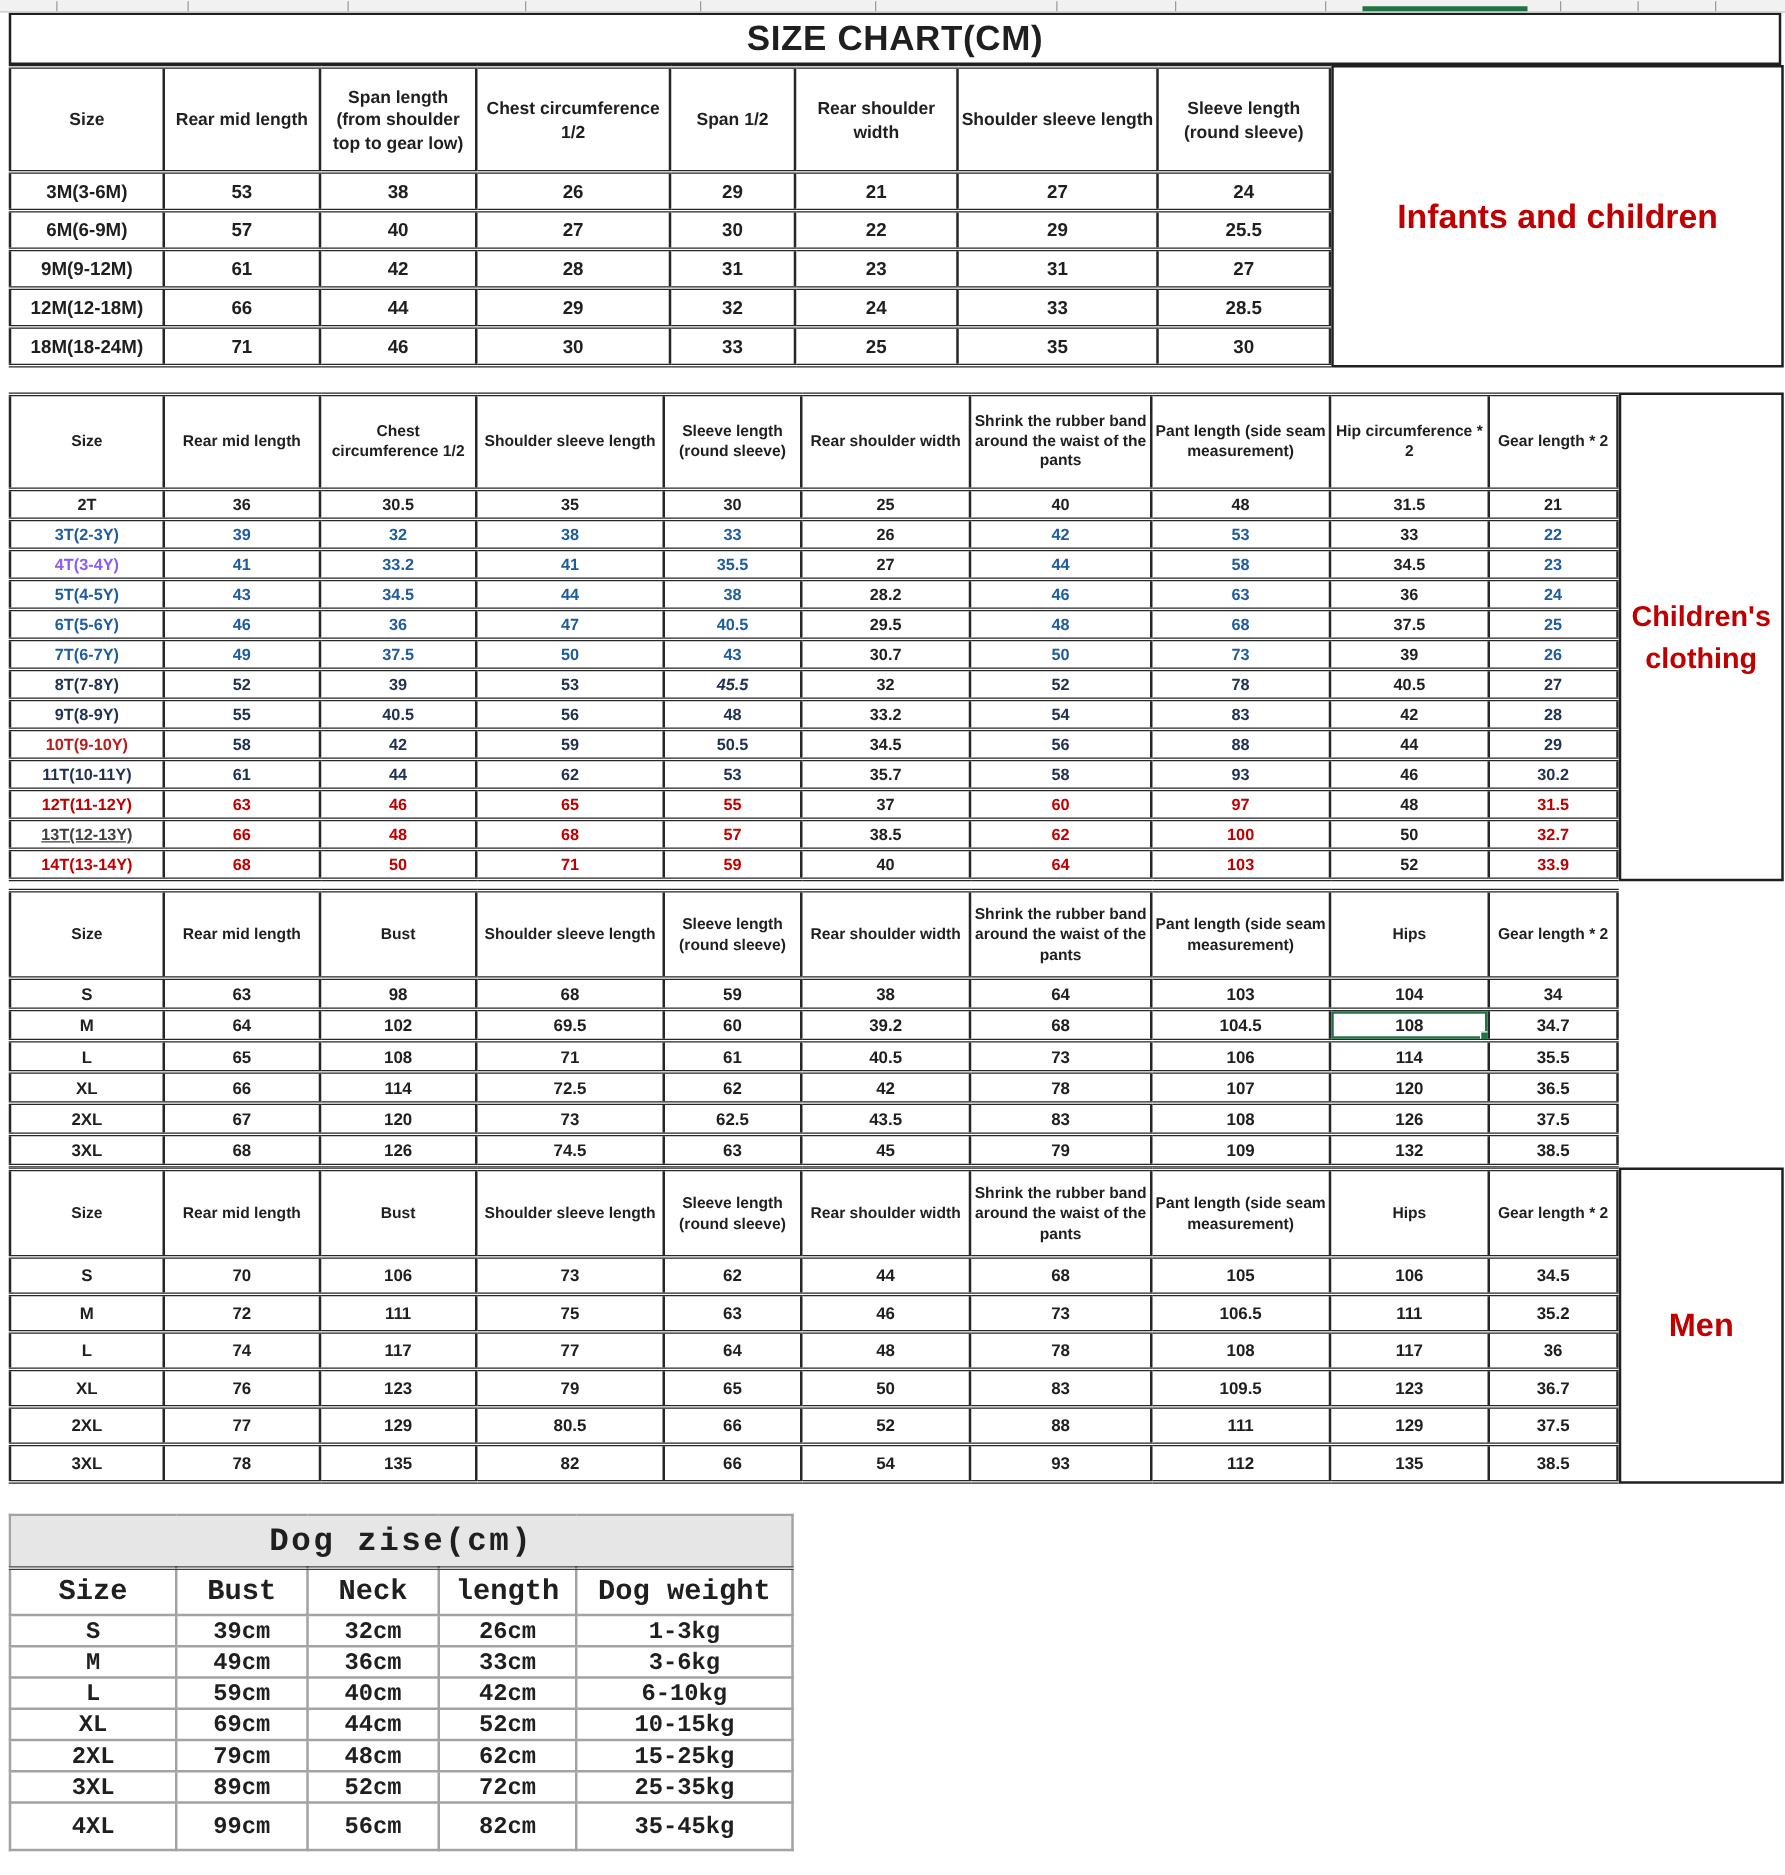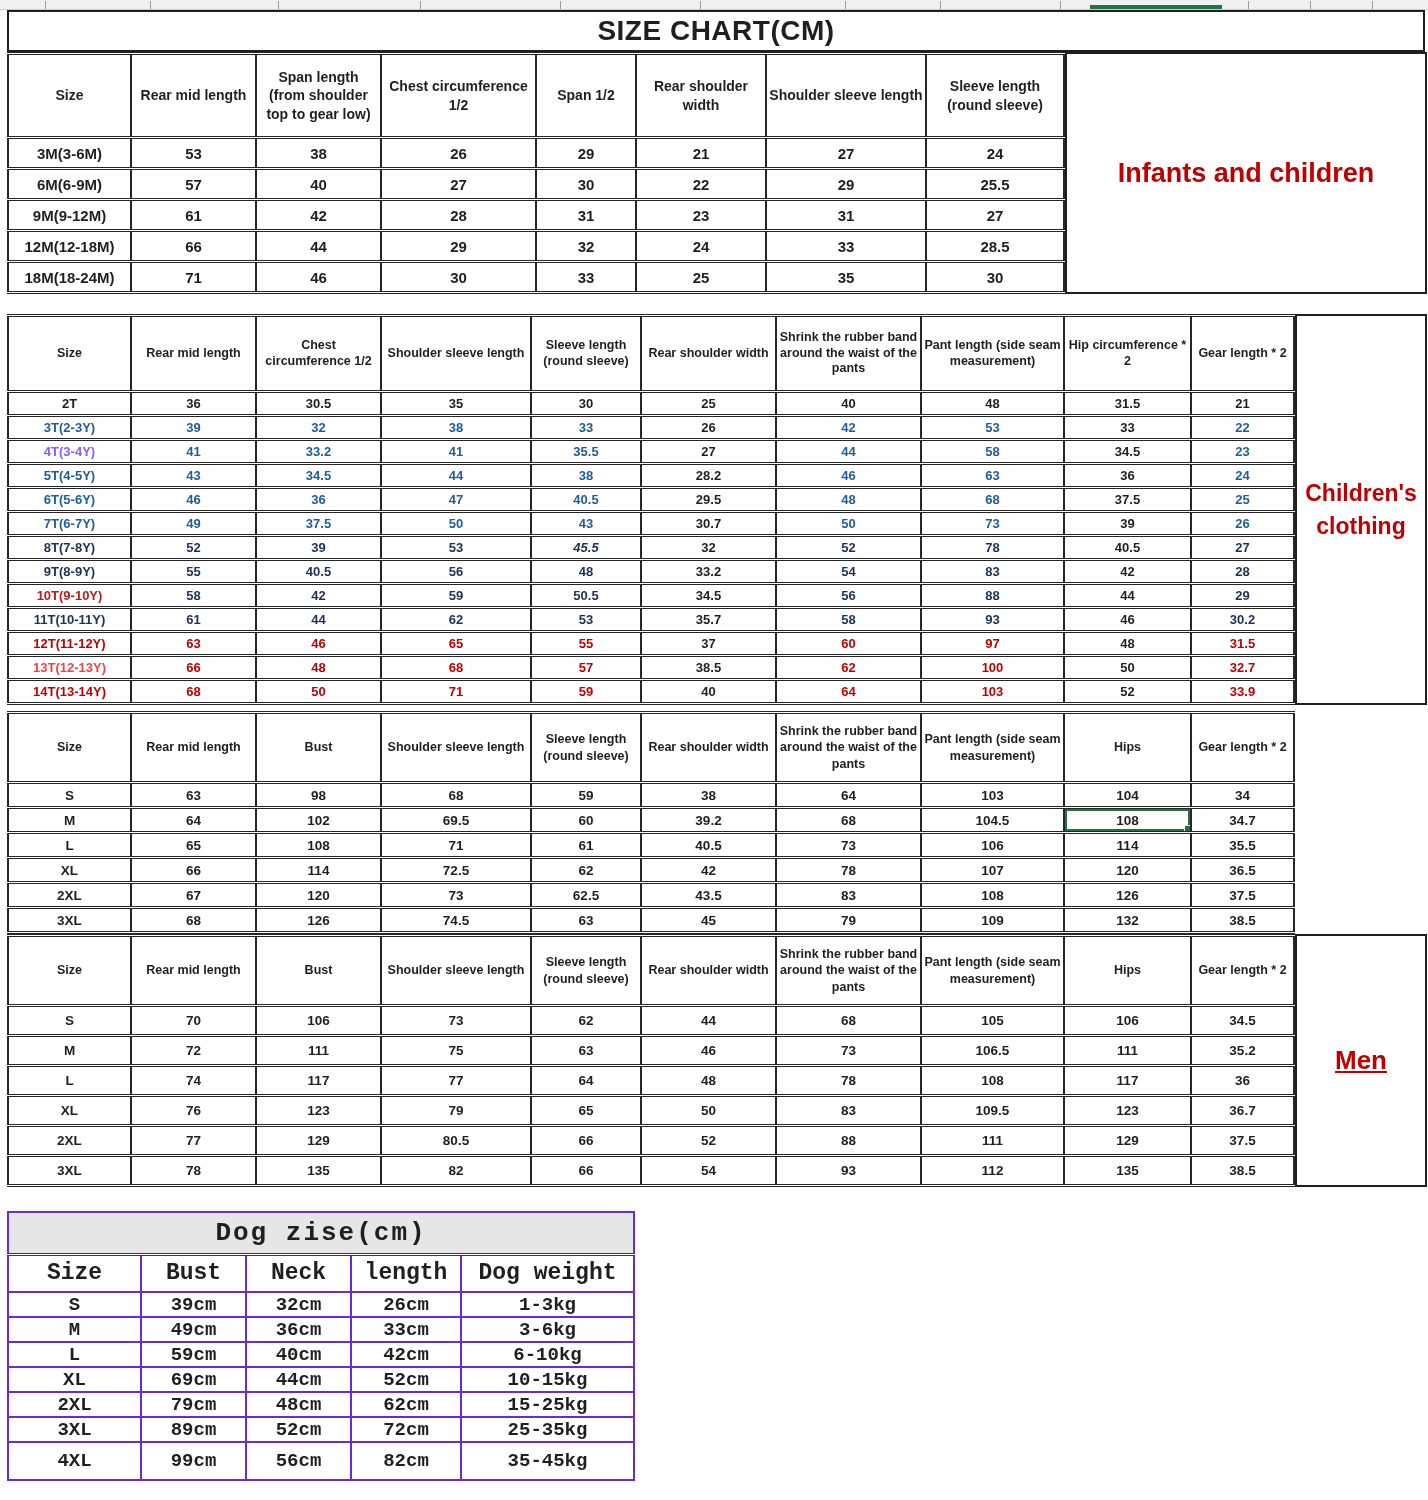--- a/index.html
+++ b/index.html
@@ -25,40 +25,40 @@
   }
   
   .band{display:flex;margin-left:7px;align-items:stretch;}
   .side-box{
     border:2px solid #1f1f1f;display:flex;align-items:center;justify-content:center;
     text-align:center;color:var(--red);font-weight:bold;background:#fff;
   }
   .side-infants{width:362px;font-size:27px;}
   .side-children{width:132px;font-size:23px;line-height:1.4;padding:0 6px;}
   .side-woman{width:132px;font-size:26px;}
-  .side-men{width:132px;font-size:26px;text-decoration:underline;}
+  .side-men{width:132px;font-size:26px;}
   
   table{border-collapse:collapse;table-layout:fixed;background:#fff;font-weight:bold;}
   th,td{
     border-left:2px solid #262626;border-right:2px solid #262626;
     border-top:3px double #262626;border-bottom:3px double #262626;
     text-align:center;vertical-align:middle;padding:0 2px;position:relative;
     overflow:hidden;
   }
   .tbl-infants .hdr-row th{height:84px;font-size:14px;line-height:1.3;}
   .tbl-infants td{height:31px;font-size:15px;}
   .tbl-children .hdr-row th{height:76px;font-size:12.5px;line-height:1.25;}
   .tbl-children td{height:24px;font-size:13px;}
   .tbl-woman .hdr-row th{height:70px;font-size:12.5px;line-height:1.3;}
   .tbl-woman td{height:25px;font-size:13.5px;}
   .tbl-men .hdr-row th{height:70px;font-size:12.5px;line-height:1.3;}
   .tbl-men td{height:30px;font-size:13.5px;}
   
   .tbl-dog{font-family:"Liberation Mono",monospace;margin-left:7px;}
-  .tbl-dog th,.tbl-dog td{border:2px solid #6d28d9;}
+  .tbl-dog th,.tbl-dog td{border:2px solid #a3a3a3;}
   .tbl-dog .ttl-row th{height:42px;font-size:26px;background:#e6e6e6;letter-spacing:2px;border-bottom:3px double #3c3c3c;}
   .tbl-dog .hdr-row th{height:38px;font-size:23px;}
   .tbl-dog td{height:25px;font-size:19px;}
   .tbl-dog tbody tr:last-child td{height:38px;}
   
   .selected-cell{box-shadow:inset 0 0 0 2px var(--green);}
   .selected-cell::after{
     content:"";position:absolute;right:-3px;bottom:-3px;width:7px;height:7px;
     background:var(--green);border:1px solid #fff;z-index:2;
   }
@@ -328,21 +328,21 @@
             <td style="color: rgb(192, 0, 0);">46</td>
             <td style="color: rgb(192, 0, 0);">65</td>
             <td style="color: rgb(192, 0, 0);">55</td>
             <td style="color: rgb(31, 31, 31);">37</td>
             <td style="color: rgb(192, 0, 0);">60</td>
             <td style="color: rgb(192, 0, 0);">97</td>
             <td style="color: rgb(31, 31, 31);">48</td>
             <td style="color: rgb(192, 0, 0);">31.5</td>
           </tr>
           <tr>
-            <td style="color: #ef4444;">13T(12-13Y)</td>
+            <td style="color: #404040; text-decoration: underline;">13T(12-13Y)</td>
             <td style="color: rgb(192, 0, 0);">66</td>
             <td style="color: rgb(192, 0, 0);">48</td>
             <td style="color: rgb(192, 0, 0);">68</td>
             <td style="color: rgb(192, 0, 0);">57</td>
             <td style="color: rgb(31, 31, 31);">38.5</td>
             <td style="color: rgb(192, 0, 0);">62</td>
             <td style="color: rgb(192, 0, 0);">100</td>
             <td style="color: rgb(31, 31, 31);">50</td>
             <td style="color: rgb(192, 0, 0);">32.7</td>
           </tr>

